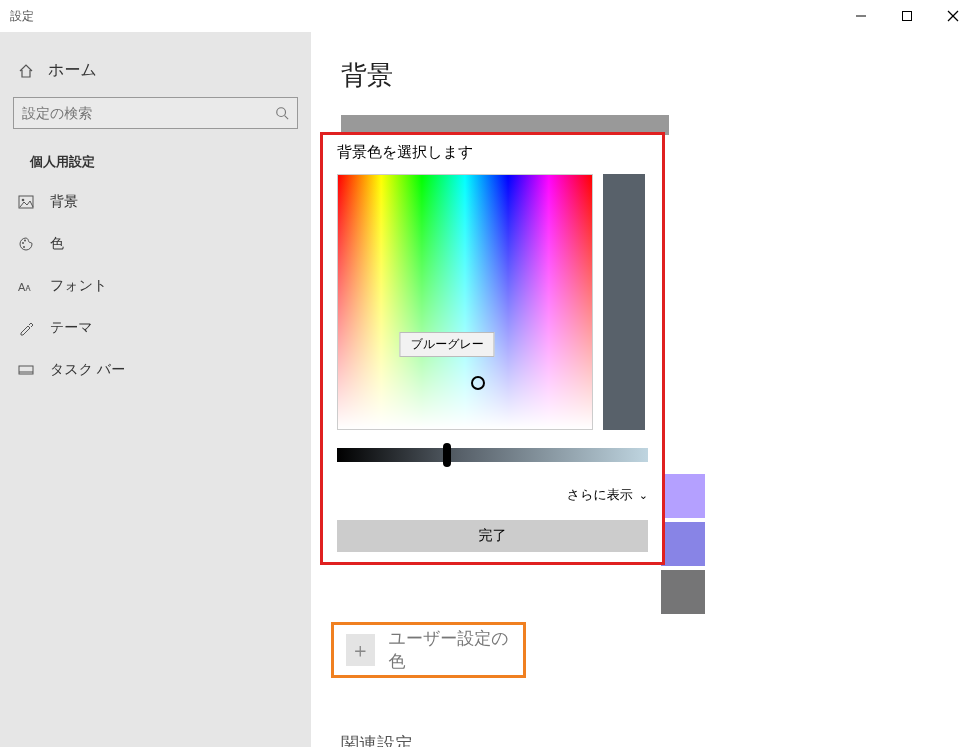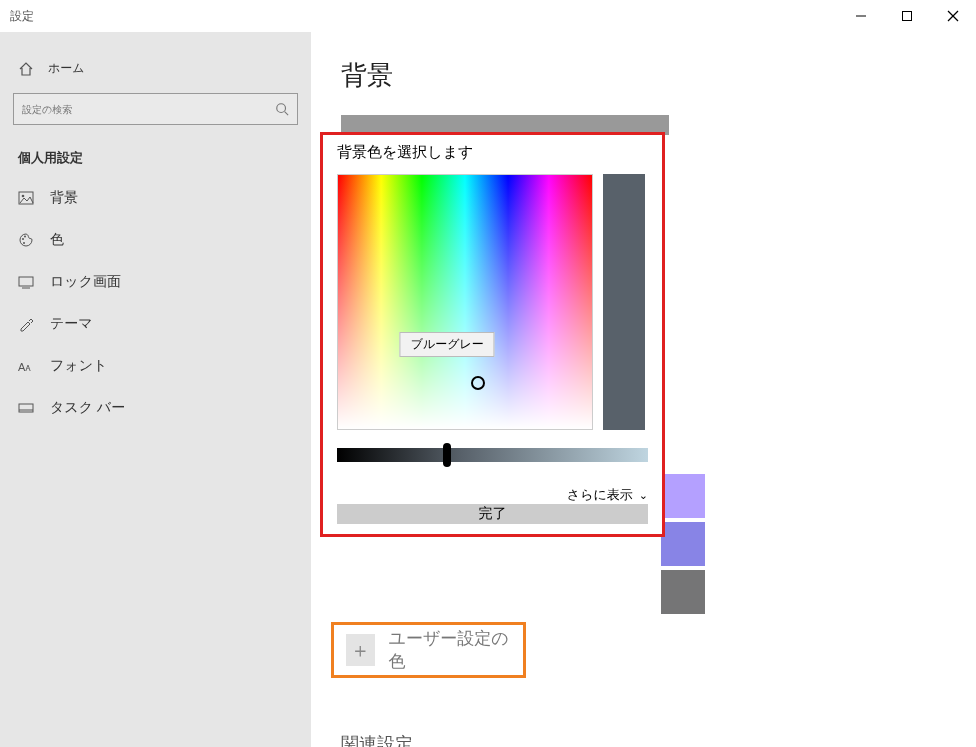--- a/index.html
+++ b/index.html
@@ -35,40 +35,40 @@
   width: 311px;
   background: #e6e6e6;
   padding-top: 20px;
   display: flex;
   flex-direction: column;
 }
 .sidebar-home {
   display: flex; align-items: center;
   gap: 14px;
   padding: 8px 18px;
-  font-size: 12px;
+  font-size: 16px;
   color: #333;
 }
 .sidebar-home svg { width: 16px; height: 16px; }
 .search-wrap { padding: 8px 13px 4px; }
 .search {
   display: flex; align-items: center;
   border: 1px solid #999;
   background: #eaeaea;
   height: 32px;
   padding: 0 8px;
 }
 .search input {
   flex: 1; border: none; background: transparent;
-  font-size: 10px; color: #888; outline: none;
+  font-size: 14px; color: #888; outline: none;
 }
 .search-icon { width: 14px; height: 14px; color: #666; }
 .section-header {
   padding: 20px 18px 10px;
-  font-size: 13px; color: #333; font-weight: 600;
+  font-size: 13px; color: #333; font-weight: 600; margin-left: 12px;
 }
 .nav-list { list-style: none; }
 .nav-item {
   display: flex; align-items: center;
   gap: 16px; padding: 12px 18px;
   font-size: 14px; color: #333;
 }
 .nav-item svg { width: 16px; height: 16px; flex-shrink: 0; }
 .main {
   flex: 1;
@@ -164,29 +164,29 @@
 .slider-thumb {
   position: absolute;
   top: -5px; left: 34%;
   width: 8px; height: 24px;
   background: #000;
   border-radius: 4px;
 }
 .more-row {
   display: flex; justify-content: flex-end; align-items: center;
   gap: 6px; font-size: 13px;
-  margin-bottom: 0;
+  margin-bottom: 16px;
 }
 .chevron { font-size: 11px; }
 .dialog-buttons { display: flex; gap: 6px; }
 .dialog-btn {
   flex: 1;
   background: #ccc;
   border: none;
-  height: 20px;
+  height: 32px;
   font-size: 14px;
   color: #000;
 }
 </style>
 </head>
 <body>
 
 <div class="titlebar">
   <span class="titlebar-title">設定</span>
   <div class="titlebar-buttons">
@@ -240,36 +240,29 @@
         <svg viewBox="0 0 16 16">
             <path d="M8 2 A6 6 0 1 0 14 8 C14 6 12 7 11 6 C10 5 11 3 8 2" fill="none" stroke="#555"></path>
             <circle cx="5" cy="7" r="1" fill="#555"></circle>
             <circle cx="7" cy="4.5" r="1" fill="#555"></circle>
             <circle cx="6" cy="11" r="1" fill="#555"></circle>
           </svg>
         <span>色</span>
       </li>
       <li class="nav-item">
         <svg viewBox="0 0 16 16">
-            <rect x="1" y="3" width="14" height="9" fill="none" stroke="#555"></rect>
-            <line x1="4" y1="14" x2="12" y2="14" stroke="#555"></line>
-          </svg>
-        <span>ロック画面</span>
+            <text x="0" y="13" font-size="11" fill="#555">Aᴀ</text>
+          </svg>
+        <span>フォント</span>
       </li>
       <li class="nav-item">
         <svg viewBox="0 0 16 16">
             <path d="M3 13 L10 6 L12 8 L5 15 L3 15 Z M11 5 L13 3 L15 5 L13 7" fill="none" stroke="#555"></path>
           </svg>
         <span>テーマ</span>
-      </li>
-      <li class="nav-item">
-        <svg viewBox="0 0 16 16">
-            <text x="0" y="13" font-size="11" fill="#555">Aᴀ</text>
-          </svg>
-        <span>フォント</span>
       </li>
       <li class="nav-item">
         <svg viewBox="0 0 16 16">
             <rect x="1" y="4" width="14" height="8" fill="none" stroke="#555"></rect>
             <line x1="1" y1="10" x2="15" y2="10" stroke="#555"></line>
           </svg>
         <span>タスク バー</span>
       </li>
     </ul>
   </aside>

